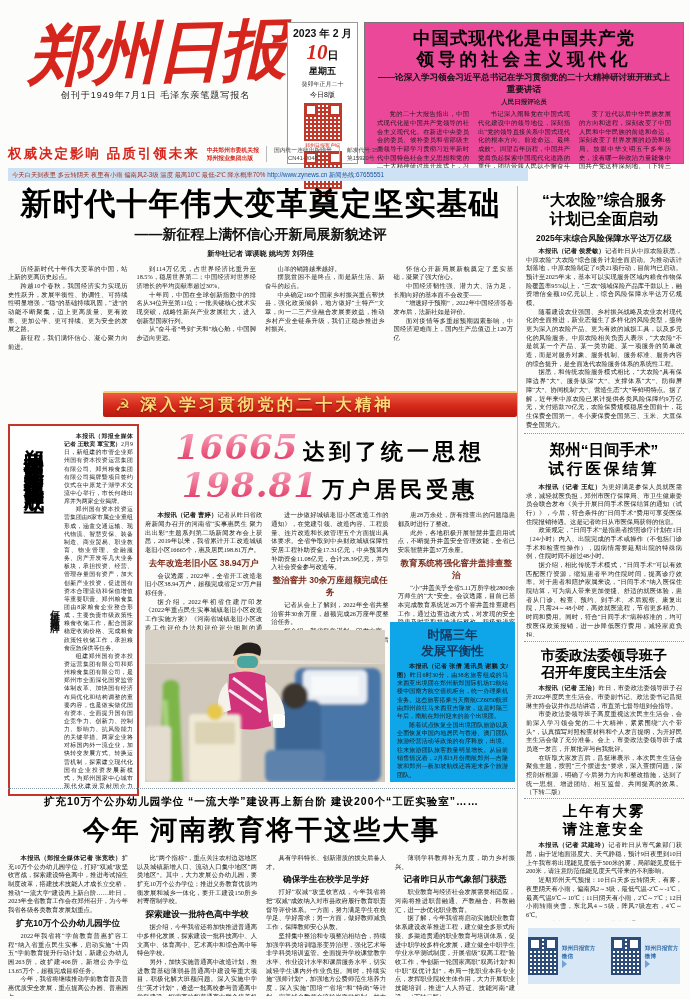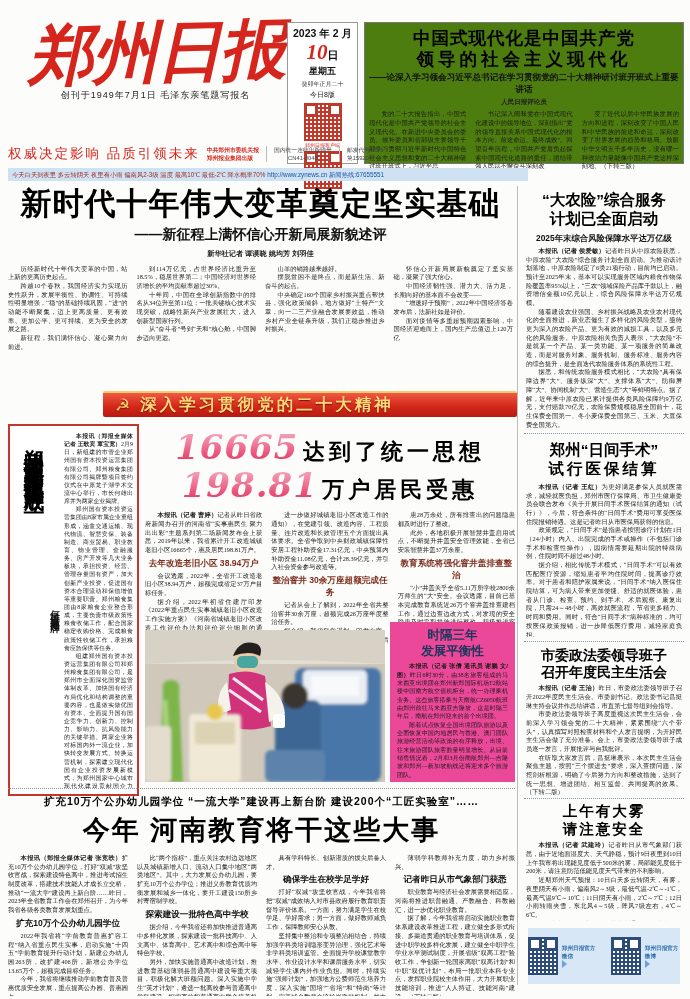--- a/index.html
+++ b/index.html
@@ -20,27 +20,27 @@
   #date-week{font-size:9px;font-weight:bold;color:#111;margin-top:1px;}
   #date-lunar{font-size:6px;color:#333;margin-top:2px;}
   #date-pages{font-size:7px;color:#111;margin-top:1px;}
   .qr{width:38px;height:38px;margin:3px auto 0;position:relative;background:
       repeating-linear-gradient(0deg,var(--qc) 0 2px,transparent 2px 4px),
       repeating-linear-gradient(90deg,var(--qc) 0 2px,#fff 2px 4px);}
   .qr:before,.qr:after{content:"";position:absolute;width:8px;height:8px;border:2px solid var(--qc);background:#fff;}
   .qr:before{left:1px;top:1px;} .qr:after{right:1px;top:1px;}
   .qr-cap{font-size:5px;color:var(--red);margin-top:1px;}
   
-  #tr-box{border:1px solid #777;padding:5px 4px;box-sizing:border-box;background:#4d7c0f;}
+  #tr-box{border:1px solid #777;padding:5px 12px;box-sizing:border-box;background:#ec4899;}
   #tr-h{font-weight:900;font-size:17.5px;line-height:1.18;text-align:center;color:#000;letter-spacing:1px;}
   #tr-sub{font-weight:bold;font-size:8.6px;text-align:center;margin-top:3px;color:#111;}
   #tr-by{font-weight:bold;font-size:6.5px;text-align:center;margin-top:2px;color:#222;}
   
   #info-bar{display:flex;align-items:center;gap:7px;}
-  #slogan{color:var(--red);font-weight:400;font-size:13.5px;letter-spacing:2px;white-space:nowrap;}
+  #slogan{color:var(--red);font-weight:700;font-size:13.5px;letter-spacing:2px;white-space:nowrap;}
   .info-blk{font-size:5.8px;line-height:1.45;white-space:nowrap;}
   .info-red{color:var(--red);font-weight:bold;}
   .info-gray{color:#444;}
   .vr{width:1px;height:16px;background:#bbb;}
   #weather{background:#cfe2f4;color:#9a2d20;font-size:6.3px;line-height:13px;padding:0 4px;white-space:nowrap;overflow:hidden;}
   #weather .url{color:#1a56a0;}
   
   #main-h{font-weight:900;font-size:31px;letter-spacing:1px;text-align:center;color:#000;line-height:1.05;}
   #main-sub{font-weight:bold;font-size:14px;text-align:center;margin-top:5px;color:#111;}
   #main-by{font-weight:bold;font-size:7.2px;text-align:center;margin-top:5px;color:#222;}
@@ -69,21 +69,21 @@
         width:14px;align-self:center;letter-spacing:2px;}
   #sb-body{flex:1;overflow:hidden;}
   #sb-body .para{font-size:5.9px;}
   
   .numline{text-align:center;line-height:1.12;white-space:nowrap;}
   .bignum{font-family:"DejaVu Serif",serif;font-style:italic;font-weight:900;font-size:34px;
           background:linear-gradient(180deg,#f6a9c1 10%,#e84a72 75%,#d42b58 100%);
           -webkit-background-clip:text;background-clip:text;color:transparent;letter-spacing:1px;}
   .numtxt{font-weight:900;font-size:22px;color:#000;letter-spacing:4px;}
   
-  #tour-box{background:#ec4899;padding:6px 7px;box-sizing:border-box;overflow:hidden;}
+  #tour-box{background:#0ea5e9;padding:6px 7px;box-sizing:border-box;overflow:hidden;}
   #tour-h{font-weight:900;font-size:12.5px;text-align:center;color:#16365c;line-height:1.25;margin-bottom:3px;}
   #tour-box .para{font-size:6.05px;}
   
   #edu-kicker{font-weight:bold;font-size:10.5px;text-align:center;color:#000;letter-spacing:1px;}
   #edu-h{font-weight:900;font-size:27px;text-align:center;color:#000;letter-spacing:2px;margin-top:3px;}
   
   #qr-panel{background:#d8e7f5;display:flex;align-items:center;justify-content:center;gap:14px;}
   .qrp{display:flex;align-items:center;gap:4px;}
   .qrp .qr{margin:0;}
   .qrp .lab{font-size:5.6px;color:#2e6ca8;font-weight:bold;line-height:1.5;}

